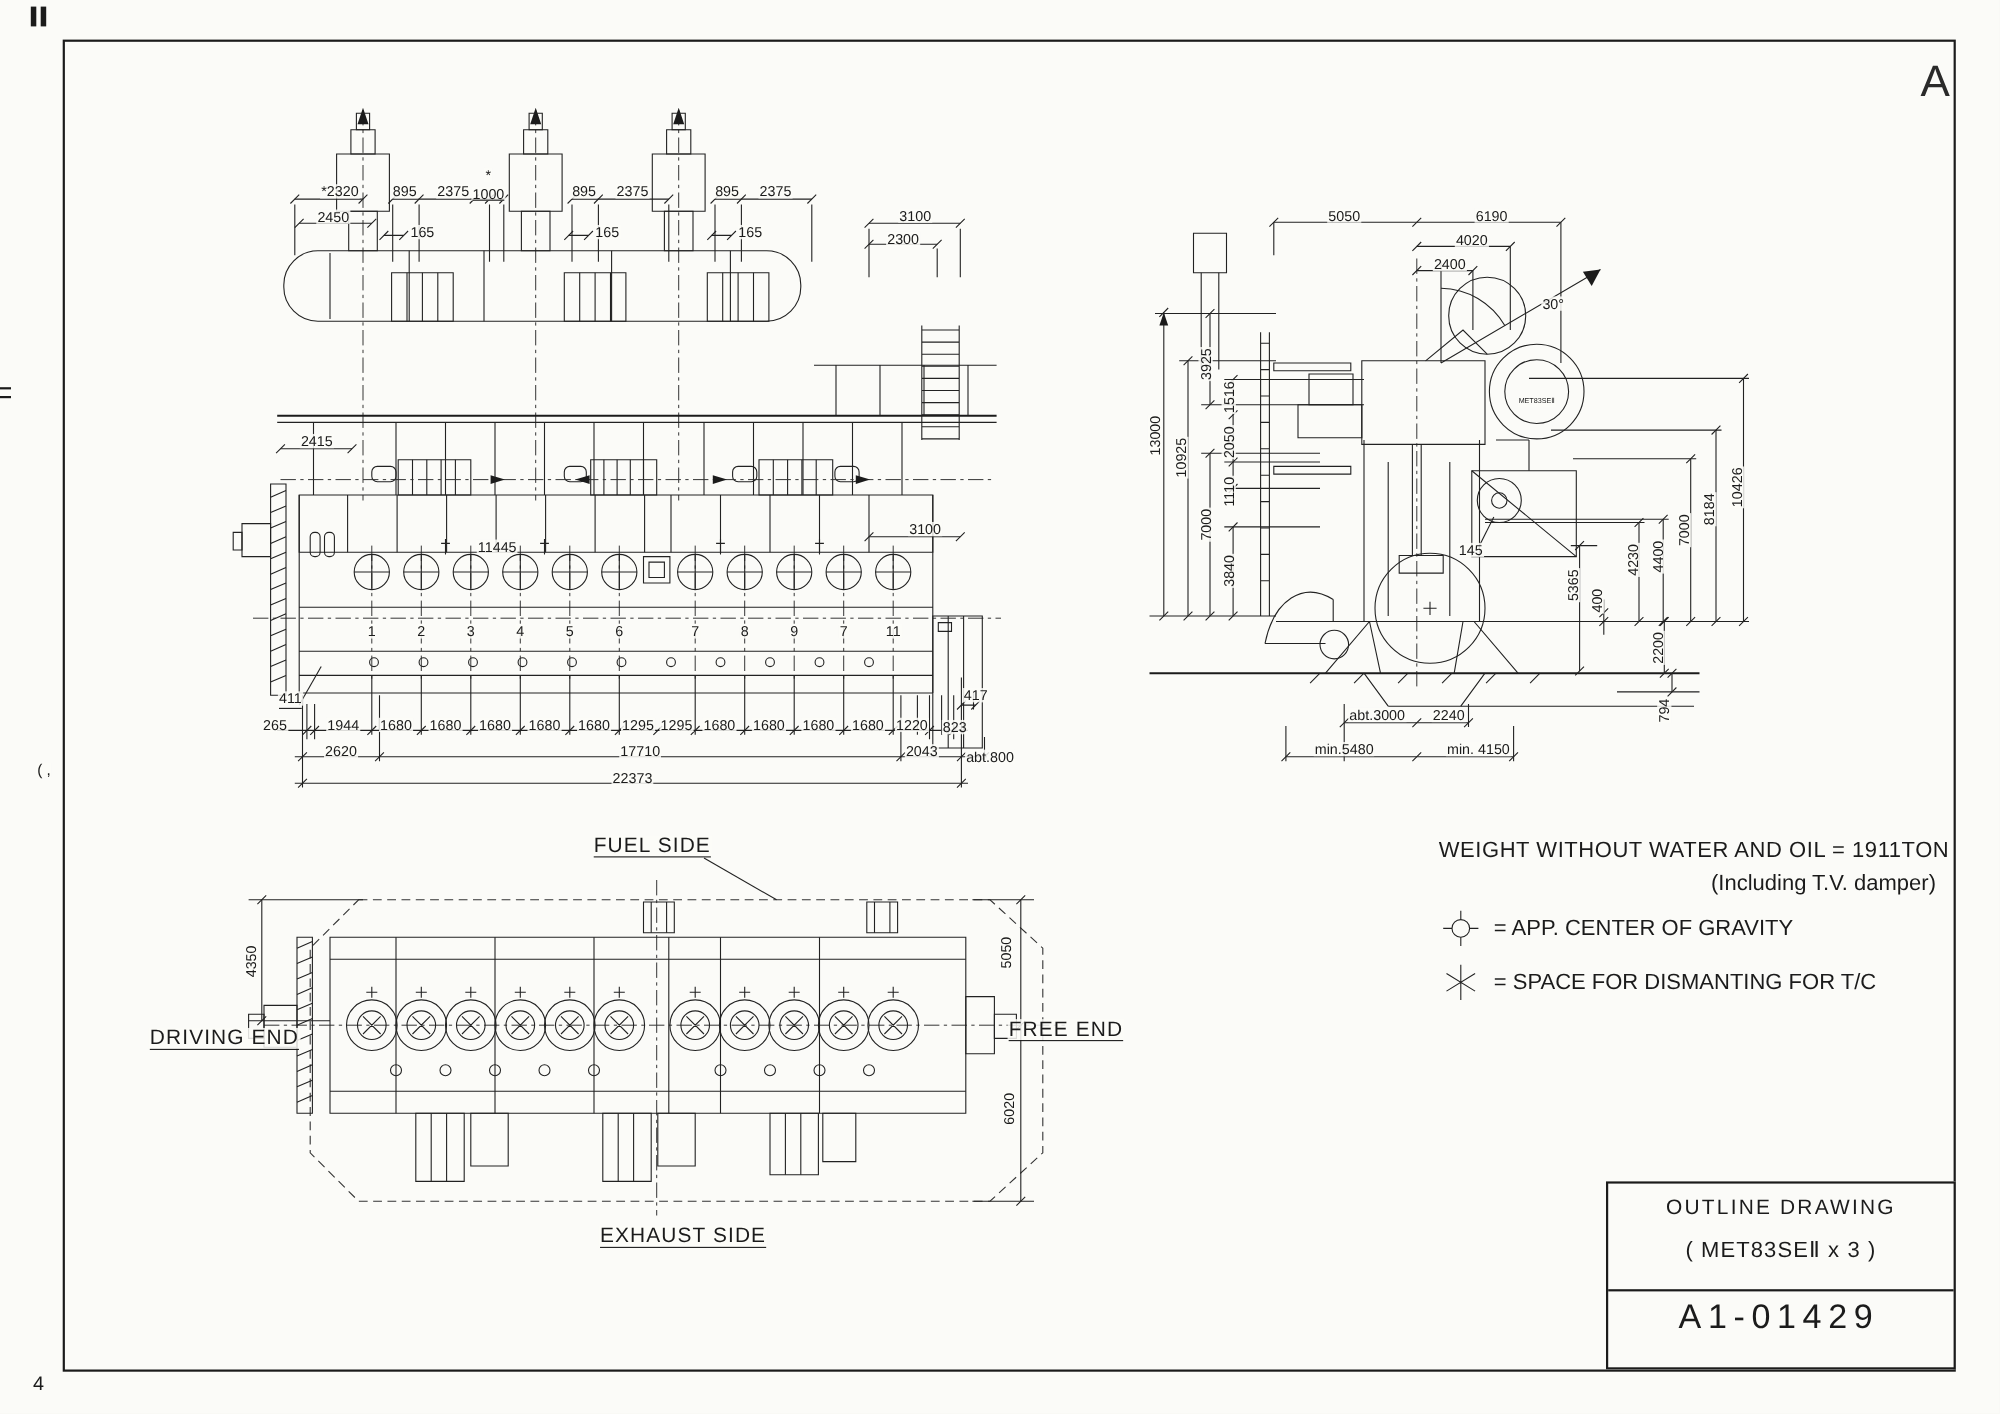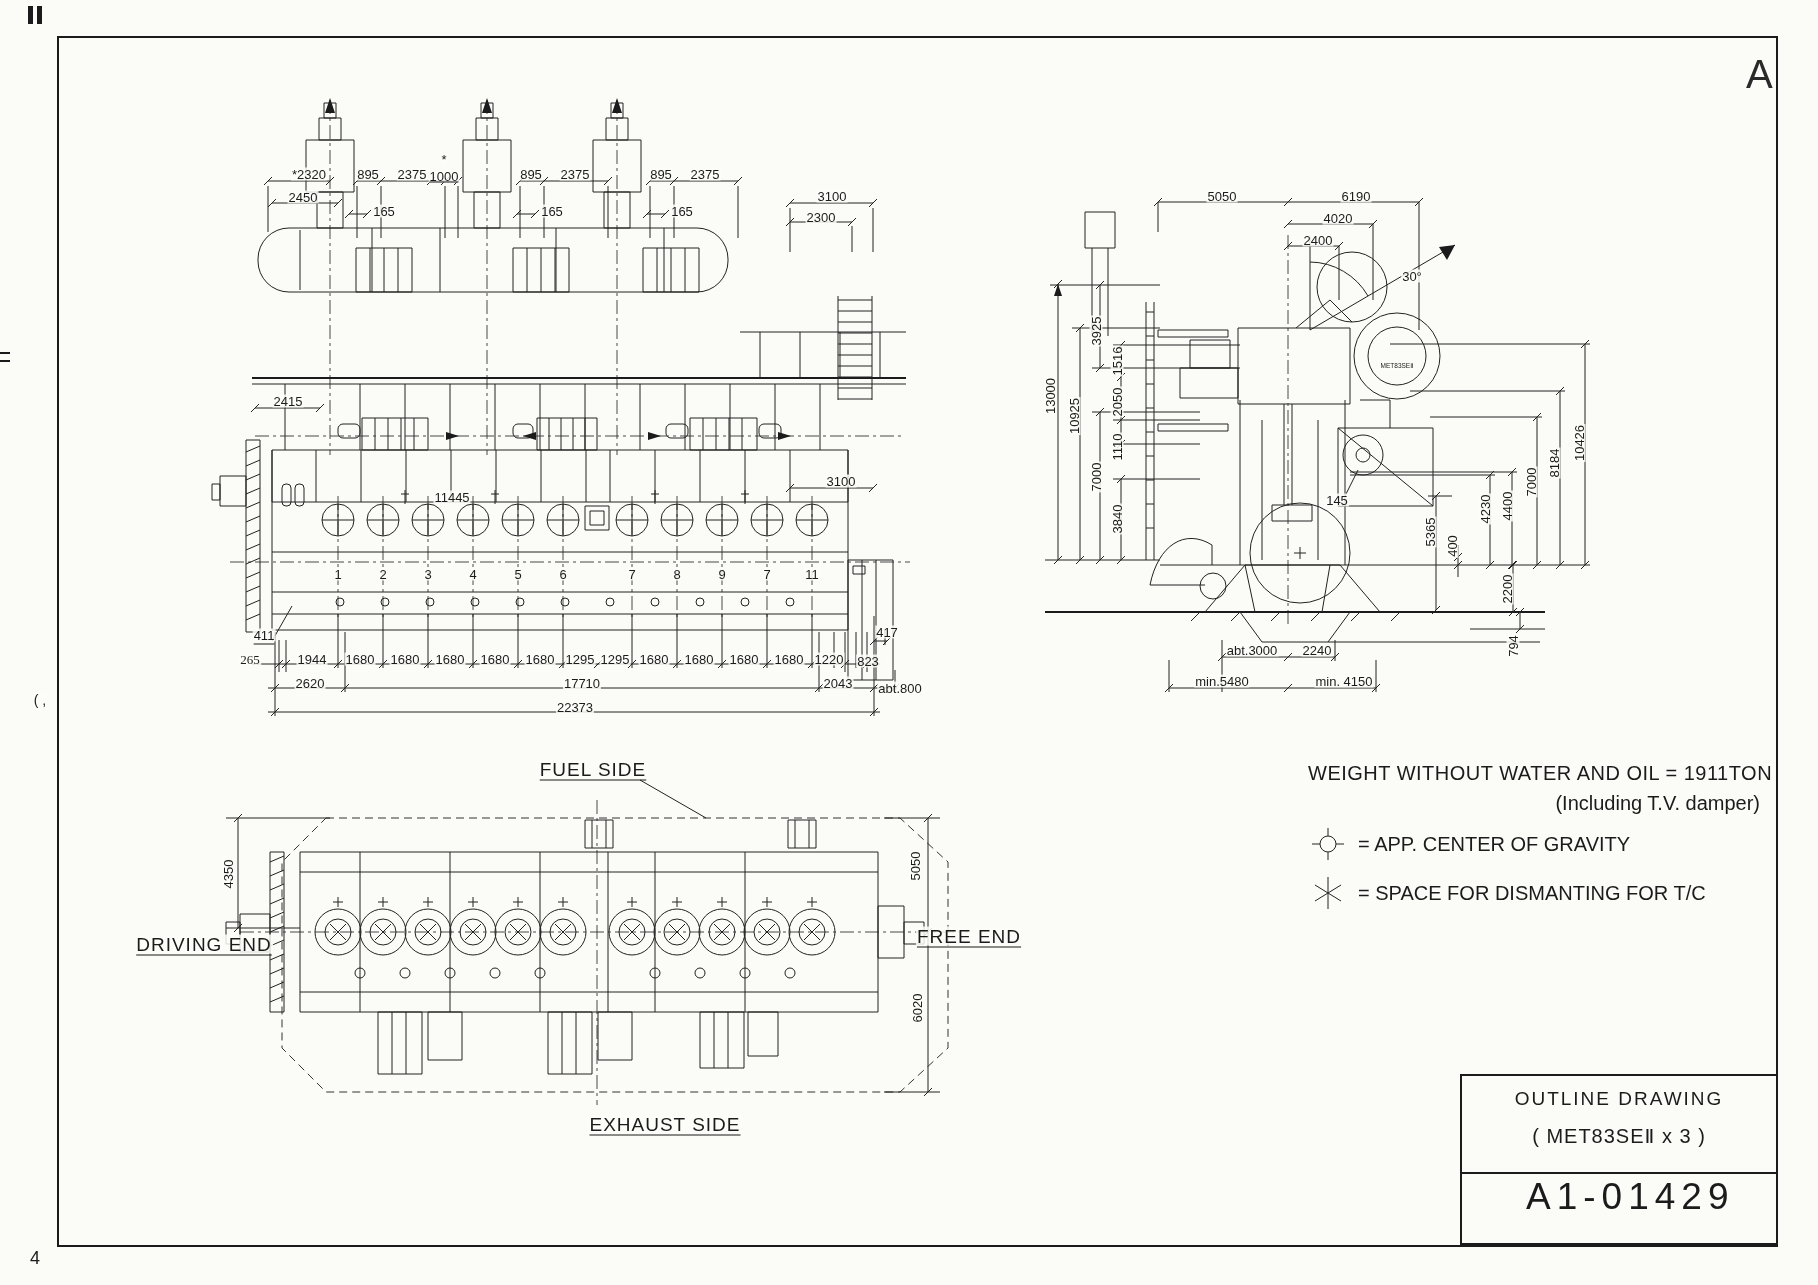--- a/index.html
+++ b/index.html
@@ -27,21 +27,21 @@
   .lg-sym{flex:0 0 40px;height:40px;}
   .title-block{position:absolute;left:1460px;top:1074px;width:318px;height:171px;
                border:2px solid #1b1b1b;box-sizing:border-box;background:#fbfbf8;}
   .tb-row1{display:flex;height:36px;border-bottom:2px solid #1b1b1b;box-sizing:border-box;}
   .tb-maker{flex:1;display:flex;align-items:center;justify-content:center;font-size:15.5px;white-space:nowrap;}
   .tb-engine{width:48px;border-left:1.5px solid #1b1b1b;display:flex;flex-direction:column;
              align-items:center;justify-content:center;font-size:12px;line-height:1.15;}
   .tb-row2{height:86px;border-bottom:2px solid #1b1b1b;box-sizing:border-box;text-align:center;}
   .tb-title{font-size:19px;letter-spacing:2px;margin-top:12px;}
   .tb-subtitle{font-size:20px;letter-spacing:1px;margin-top:14px;}
-  .tb-row3{height:45px;display:flex;align-items:center;font-size:37px;letter-spacing:6px;padding-left:64px;}
+  .tb-row3{height:45px;display:flex;align-items:center;font-size:31px;letter-spacing:6px;padding-left:64px;}
 </style>
 </head>
 <body>
 
 <div class="page">
   <div class="frame"></div>
   <div class="regbar" style="left:28px;top:6px;width:5px;height:18px;"></div>
   <div class="regbar" style="left:37px;top:6px;width:5px;height:18px;"></div>
   <div class="regbar" style="left:0;top:352px;width:10px;height:2px;"></div>
   <div class="regbar" style="left:0;top:360px;width:10px;height:2px;"></div>
@@ -310,21 +310,21 @@
       <span class="dim" style="left: 552px; top: 211px;">165</span>
       <span class="dim" style="left: 661px; top: 174px;">895</span>
       <span class="dim" style="left: 705px; top: 174px;">2375</span>
       <span class="dim" style="left: 682px; top: 211px;">165</span>
       <span class="dim" style="left: 832px; top: 196px;">3100</span>
       <span class="dim" style="left: 821px; top: 217px;">2300</span>
       <span class="dim" style="left: 288px; top: 401px;">2415</span>
       <span class="dim" style="left: 452px; top: 497px;">11445</span>
       <span class="dim" style="left: 841px; top: 481px;">3100</span>
       <span class="dim ul" style="left: 264px; top: 635px;">411</span>
-      <span class="dim" style="left: 250px; top: 659px; font-family: Liberation Serif, serif;">265</span>
+      <span class="dim" style="left: 250px; top: 659px;">265</span>
       <span class="dim" style="left: 312px; top: 659px;">1944</span>
       <span class="dim" style="left: 360px; top: 659px;">1680</span>
       <span class="dim" style="left: 405px; top: 659px;">1680</span>
       <span class="dim" style="left: 450px; top: 659px;">1680</span>
       <span class="dim" style="left: 495px; top: 659px;">1680</span>
       <span class="dim" style="left: 540px; top: 659px;">1680</span>
       <span class="dim" style="left: 580px; top: 659px;">1295</span>
       <span class="dim" style="left: 615px; top: 659px;">1295</span>
       <span class="dim" style="left: 654px; top: 659px;">1680</span>
       <span class="dim" style="left: 699px; top: 659px;">1680</span>
@@ -376,21 +376,21 @@
       <span class="dim" style="left: 1252px; top: 650px;">abt.3000</span>
       <span class="dim" style="left: 1317px; top: 650px;">2240</span>
       <span class="dim" style="left: 1222px; top: 681px;">min.5480</span>
       <span class="dim" style="left: 1344px; top: 681px;">min. 4150</span>
       <span class="dim" style="left: 228px; top: 874px; transform: translate(-50%, -50%) rotate(-90deg);">4350</span>
       <span class="dim ul" style="left: 204px; top: 944px; font-size: 19px; letter-spacing: 1px;">DRIVING END</span>
       <span class="dim ul" style="left: 969px; top: 936px; font-size: 19px; letter-spacing: 1px;">FREE END</span>
       <span class="dim" style="left: 915px; top: 866px; transform: translate(-50%, -50%) rotate(-90deg);">5050</span>
       <span class="dim" style="left: 917px; top: 1008px; transform: translate(-50%, -50%) rotate(-90deg);">6020</span>
       <span class="dim ul" style="left: 593px; top: 769px; font-size: 19px; letter-spacing: 1px;">FUEL SIDE</span>
-      <span class="dim ul" style="left: 621px; top: 1124px; font-size: 19px; letter-spacing: 1px; margin-left: 44px;">EXHAUST SIDE</span>
+      <span class="dim ul" style="left: 621px; top: 1124px; font-size: 19px; letter-spacing: 1px;">EXHAUST SIDE</span>
       <span class="dim" style="left: 40px; top: 700px; font-size: 14px;">( ,</span>
     </div>
 
   <div class="legend">
     <div class="lg-weight">WEIGHT WITHOUT WATER AND OIL = 1911TON</div>
     <div class="lg-note">(Including T.V. damper)</div>
     <div class="lg-row">
       <svg class="lg-sym" viewBox="0 0 40 40">
         <circle cx="20" cy="20" r="8" class="s"></circle>
         <path class="s" d="M20,4V12 M20,28V36 M4,20H12 M28,20H36"></path>

